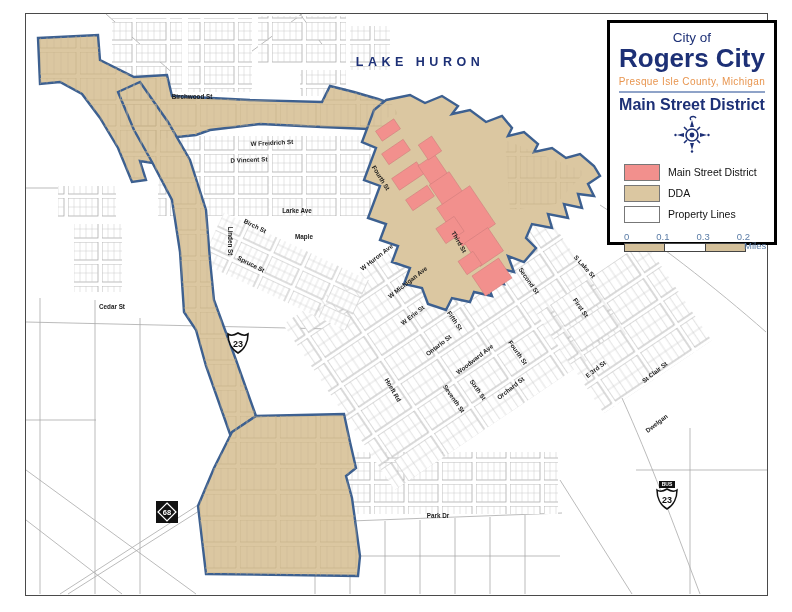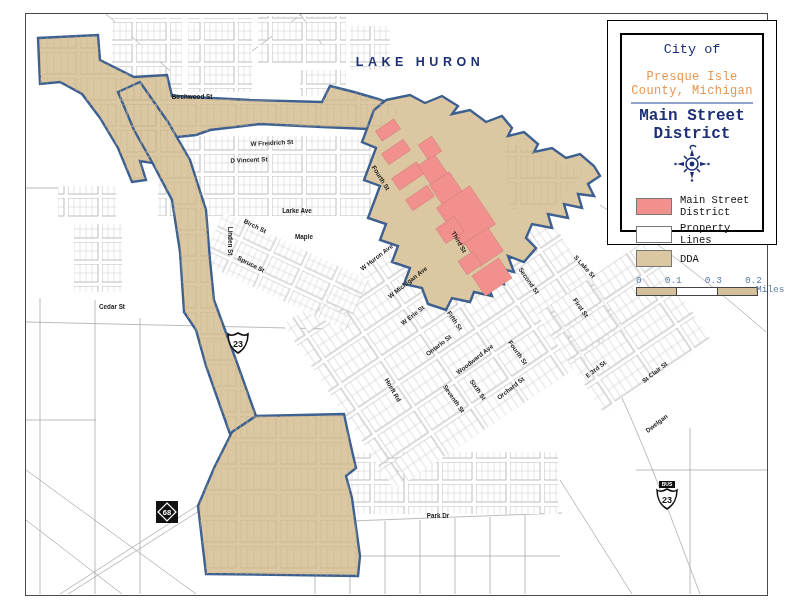--- a/index.html
+++ b/index.html
@@ -3,25 +3,25 @@
 <meta charset="utf-8">
 <style>
   html,body{margin:0;padding:0;background:#e8e8e8;}
   #page{position:relative;width:792px;height:612px;background:#ffffff;overflow:hidden;
         font-family:"Liberation Sans",sans-serif;}
   #mapsvg{position:absolute;left:0;top:0;}
   .street{font-family:"Liberation Sans",sans-serif;font-size:6.3px;font-weight:bold;fill:#1a1a1a;text-anchor:middle;}
   .lake{font-family:"Liberation Sans",sans-serif;font-size:12.5px;font-weight:600;fill:#1d3076;letter-spacing:4.5px;text-anchor:middle;}
   
   #panel{position:absolute;left:607px;top:20px;width:170px;height:225px;background:#fff;
-         border:1px solid #000;padding:12px;box-sizing:border-box;font-family:Liberation Mono, monospace;}
+         border:1px solid #000;padding:0;box-sizing:border-box;}
   #panel-inner{border:2px solid #000;width:100%;height:100%;box-sizing:border-box;text-align:center;}
   .t-small{color:#1d3076;font-size:13.5px;margin-top:7px;}
   .t-big{color:#1d3076;font-size:26px;font-weight:bold;line-height:1.02;}
-  .t-sub{color:#e8954f;font-size:12px;letter-spacing:.4px;margin-top:13px;}
+  .t-sub{color:#e8954f;font-size:10px;letter-spacing:.4px;margin-top:4px;}
   .rule{border-top:2px solid #8fa3c8;margin:4px 9px 3px 9px;}
   .t-district{color:#1d3076;font-size:16px;font-weight:bold;}
   .legend{margin:2px 0 0 14px;text-align:left;}
   .lrow{display:flex;align-items:center;margin:4px 0;}
   .swatch{width:34px;height:15px;border:1px solid #777;margin-right:8px;flex:0 0 auto;}
   .sw-red{background:#f2908d;}
   .sw-tan{background:#dbc7a1;}
   .sw-white{background:#ffffff;}
   .llabel{font-size:10.5px;color:#111;}
   .scale{margin:8px 12px 0 14px;text-align:left;position:relative;}
@@ -171,20 +171,21 @@
     <text class="street" transform="translate(597,371) rotate(-38)">E 3rd St</text>
     <text class="street" transform="translate(656,374) rotate(-38)">St Clair St</text>
     <text class="street" transform="translate(658,425) rotate(-38)">Dwelgan</text>
     <text class="street" transform="translate(438,518)">Park Dr</text>
   </g>
 </svg>
 
 <div id="panel">
   <div id="panel-inner">
     <div class="t-small">City of</div>
+    <div class="t-big">Rogers City</div>
     <div class="t-sub">Presque Isle County, Michigan</div>
     <div class="rule"></div>
     <div class="t-district">Main Street District</div>
 
     <svg width="46" height="42" viewBox="-23 -21 46 42">
       <g stroke="#1d3076" fill="#1d3076">
         <circle r="6" fill="none" stroke-width="1.6"></circle>
         <circle r="2.4" stroke="none"></circle>
         <path d="M0,-15 L2,-8 L-2,-8 Z M0,15 L2,8 L-2,8 Z M15,0 L8,2 L8,-2 Z M-15,0 L-8,2 L-8,-2 Z" stroke="none"></path>
         <path d="M8,-8 L5,-5 M8,8 L5,5 M-8,8 L-5,5 M-8,-8 L-5,-5" stroke-width="1.6"></path>
@@ -194,26 +195,26 @@
         <circle cx="0" cy="16.5" r="1.2" stroke="none"></circle>
       </g>
     </svg>
 
     <div class="legend">
       <div class="lrow">
         <span class="swatch sw-red"></span>
         <span class="llabel">Main Street District</span>
       </div>
       <div class="lrow">
+        <span class="swatch sw-tan"></span>
+        <span class="llabel">DDA</span>
+      </div>
+      <div class="lrow">
         <span class="swatch sw-white"></span>
         <span class="llabel">Property Lines</span>
-      </div>
-      <div class="lrow">
-        <span class="swatch sw-tan"></span>
-        <span class="llabel">DDA</span>
       </div>
     </div>
 
     <div class="scale">
       <div class="ticks">
         <span>0</span>
         <span>0.1</span>
         <span>0.3</span>
         <span>0.2</span>
       </div>

